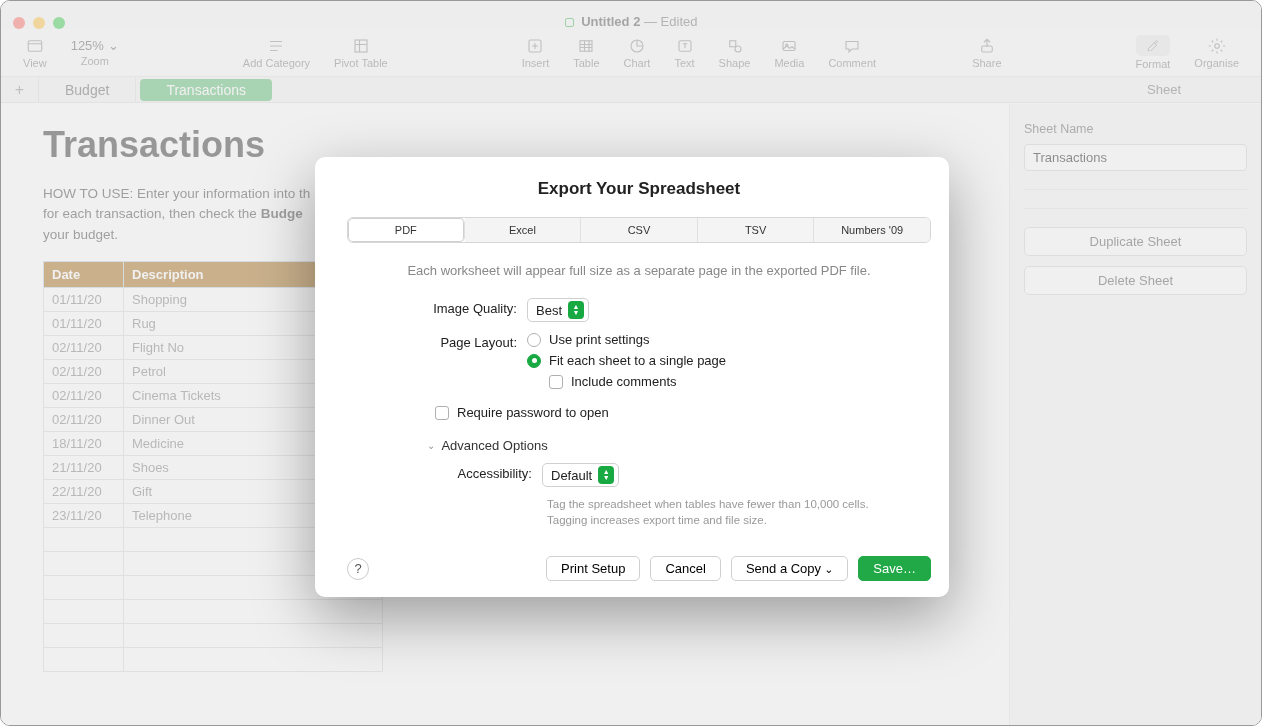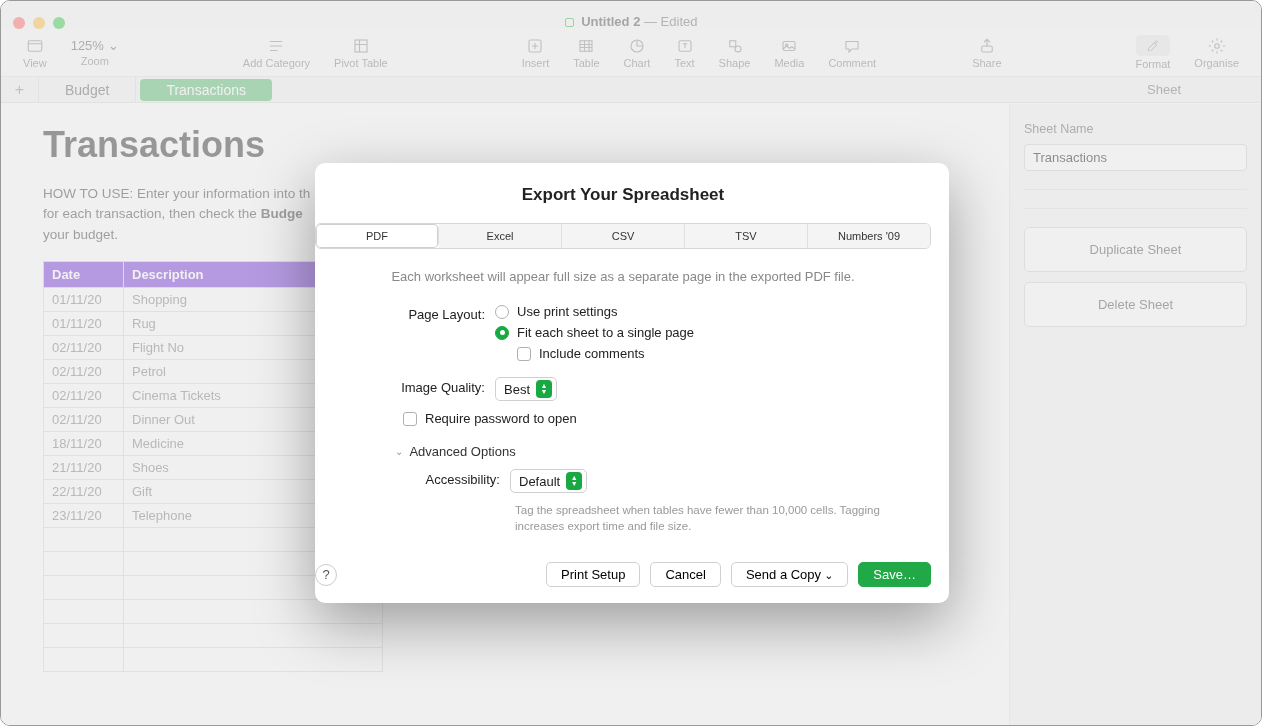--- a/index.html
+++ b/index.html
@@ -160,21 +160,21 @@
     }
     .howto b { font-weight: 700; margin-top: 48px; }
     
     .tbl {
       margin-top: 16px;
       border-collapse: collapse;
       font-size: 13px;
       width: 340px;
     }
     .tbl th {
-      background: #6d28d9;
+      background: #a16207;
       color: #fff;
       font-weight: 600;
       text-align: left;
       padding: 5px 8px;
       border: 1px solid #bfcfdd;
     }
     .tbl td {
       padding: 4px 8px;
       border: 1px solid #d8d8d8;
       color: #737373;
@@ -215,39 +215,39 @@
     .bg-swatch::after {
       content: "";
       width: 14px; height: 14px;
       border-radius: 50%;
       background: conic-gradient(red,orange,yellow,green,cyan,blue,magenta,red);
       position: absolute;
       right: 2px; top: 2px;
     }
     .rbtn {
       width: 100%;
-      padding: 14px;
+      padding: 6px;
       border: 1px solid #d0d0d0;
       background: #fff;
       border-radius: 5px;
       font-size: 13px;
       margin-bottom: 10px;
       text-align: center;
     }
     
     .modal {
       position: absolute;
       left: 314px;
-      top: 162px;
+      top: 156px;
       width: 634px;
       background: #fff;
       border-radius: 10px;
       z-index: 100;
       box-shadow: 0 20px 60px rgba(0,0,0,0.35);
-      padding: 22px 18px 16px 0;
+      padding: 22px 18px 16px 32px;
     }
     .modal h2 {
       text-align: center;
       font-size: 17px;
       font-weight: 600;
       color: #222;
       margin-bottom: 18px;
     }
     .seg {
       display: flex;
@@ -630,43 +630,43 @@
   <div class="seg">
     <div class="s active">PDF</div>
     <div class="s">Excel</div>
     <div class="s">CSV</div>
     <div class="s">TSV</div>
     <div class="s">Numbers '09</div>
   </div>
   <div class="mdesc">Each worksheet will appear full size as a separate page in the exported PDF file.</div>
 
   <div class="frow">
+    <div class="flab">Image Quality:</div>
+    <div class="fval">
+      <div class="sel">
+        <span>Best</span>
+        <div class="updn">▲<br>▼</div>
+      </div>
+    </div>
+  </div>
+
+  <div class="frow">
     <div class="flab">Page Layout:</div>
     <div class="fval">
       <div class="radio">
         <div class="r"></div>
           <span>Use print settings</span>
       </div>
       <div class="radio">
         <div class="r on"></div>
           <span>Fit each sheet to a single page</span>
       </div>
       <div class="check" style="margin-left:22px">
         <div class="c"></div>
           <span>Include comments</span>
-      </div>
-    </div>
-  </div>
-
-  <div class="frow">
-    <div class="flab">Image Quality:</div>
-    <div class="fval">
-      <div class="sel">
-        <span>Best</span>
-        <div class="updn">▲<br>▼</div>
       </div>
     </div>
   </div>
 
   <div class="frow" style="margin-left:88px">
     <div class="check">
       <div class="c"></div>
         <span>Require password to open</span>
     </div>
   </div>

